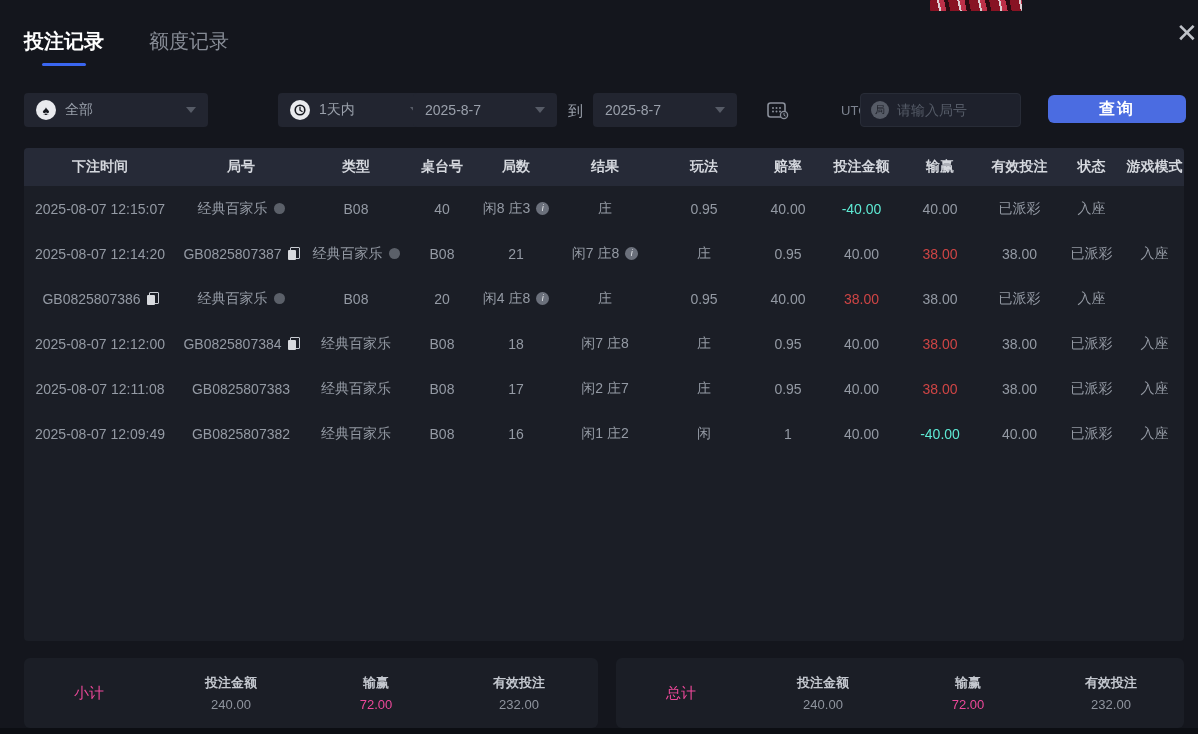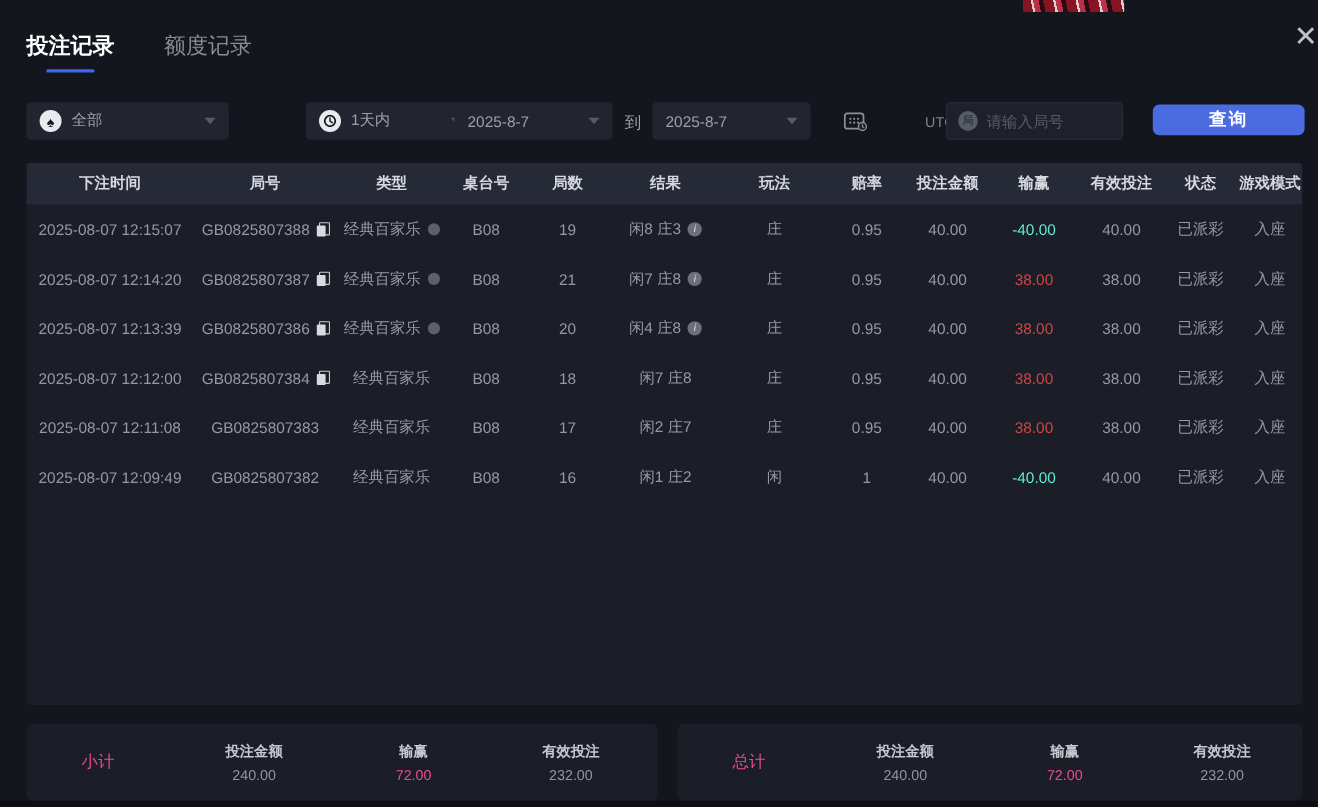--- a/index.html
+++ b/index.html
@@ -179,30 +179,26 @@
     <div class="cell">赔率</div>
     <div class="cell">投注金额</div>
     <div class="cell">输赢</div>
     <div class="cell">有效投注</div>
     <div class="cell">状态</div>
     <div class="cell">游戏模式</div>
   </div>
   <div id="tbody">
       <div class="grid trow">
     <div class="cell c-time">2025-08-07 12:15:07</div>
-    <div class="cell c-round">
-      <span class="round-text">GB0825807388</span>
-      <span class="copy-icon"></span>
-    </div>
     <div class="cell c-type">
       <span class="type-text">经典百家乐</span>
       <span class="type-dot"></span>
     </div>
     <div class="cell c-table">B08</div>
-    <div class="cell c-rounds">19</div>
+    <div class="cell c-rounds">40</div>
     <div class="cell c-result">
       <span class="result-text">闲8 庄3</span>
       <span class="info-icon">i</span>
     </div>
     <div class="cell c-play">庄</div>
     <div class="cell c-odds">0.95</div>
     <div class="cell c-bet">40.00</div>
     <div class="cell c-win green">-40.00</div>
     <div class="cell c-valid">40.00</div>
     <div class="cell c-status">已派彩</div>
@@ -226,21 +222,20 @@
     </div>
     <div class="cell c-play">庄</div>
     <div class="cell c-odds">0.95</div>
     <div class="cell c-bet">40.00</div>
     <div class="cell c-win red">38.00</div>
     <div class="cell c-valid">38.00</div>
     <div class="cell c-status">已派彩</div>
     <div class="cell c-mode">入座</div>
   </div>
       <div class="grid trow">
-    <div class="cell c-time">2025-08-07 12:13:39</div>
     <div class="cell c-round">
       <span class="round-text">GB0825807386</span>
       <span class="copy-icon"></span>
     </div>
     <div class="cell c-type">
       <span class="type-text">经典百家乐</span>
       <span class="type-dot"></span>
     </div>
     <div class="cell c-table">B08</div>
     <div class="cell c-rounds">20</div>

